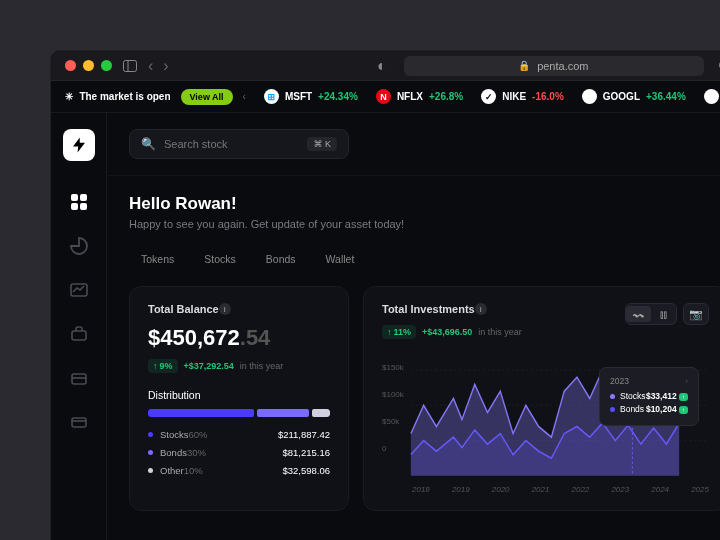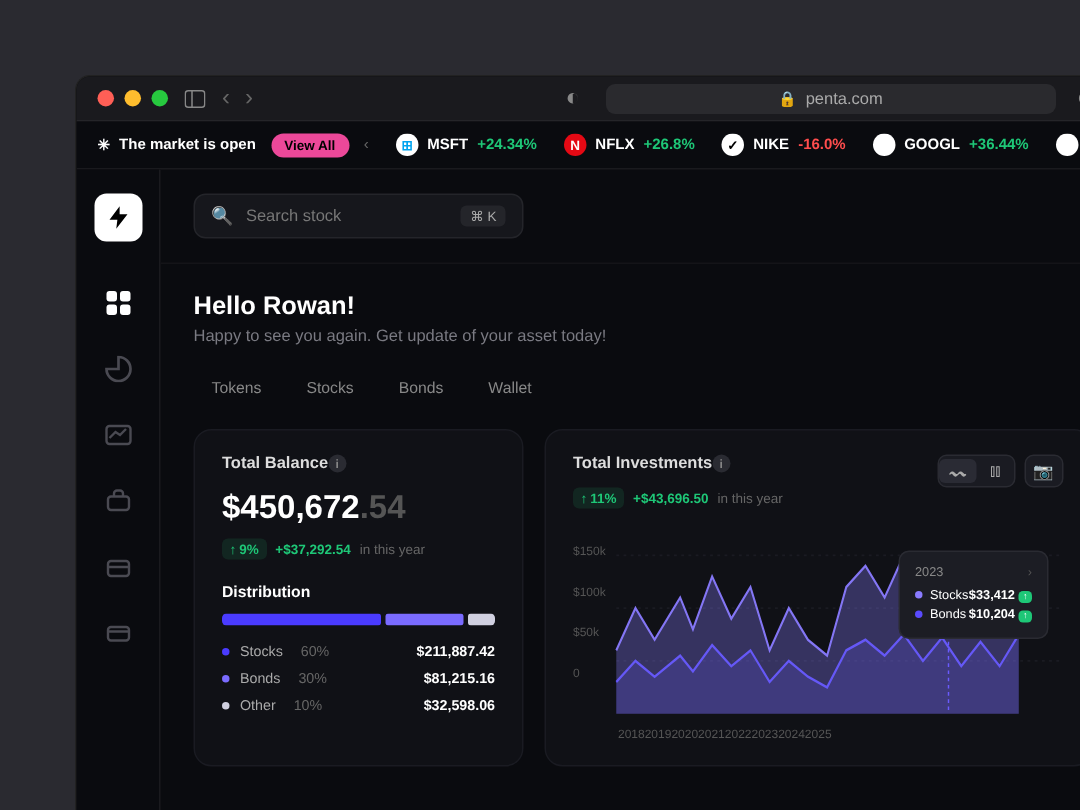--- a/index.html
+++ b/index.html
@@ -15,21 +15,21 @@
 .chrome-nav { color: #666; margin-left: 4px; display: flex; gap: 10px; }
 .chrome-spacer { flex: 1; }
 .url-bar { background: #2a2a2e; border-radius: 6px; padding: 4px 12px; font-size: 11px; color: #aaa; display: flex; align-items: center; gap: 6px; min-width: 300px; justify-content: center; margin-right: 8px; }
 .lock { font-size: 10px; }
 .refresh { color: #888; margin-right: 4px; cursor: pointer; }
 .moon { color: #888; margin-right: 10px; }
 
 .ticker-bar { height: 32px; background: #0a0b0f; border-bottom: 1px solid #1a1a1e; display: flex; align-items: center; padding: 0 14px; gap: 10px; font-size: 10px; overflow: hidden; }
 .market-status { display: flex; align-items: center; gap: 6px; color: #fff; font-weight: 600; white-space: nowrap; }
 .sparkle { color: #fff; }
-.view-all { background: #ec4899; color: #000; border-radius: 10px; padding: 3px 9px; font-size: 9px; font-weight: 600; cursor: pointer; white-space: nowrap; }
+.view-all { background: #84cc16; color: #000; border-radius: 10px; padding: 3px 9px; font-size: 9px; font-weight: 600; cursor: pointer; white-space: nowrap; }
 .ticker-list { display: flex; gap: 18px; align-items: center; margin-left: 8px; flex: 1; overflow: hidden; }
 .ticker-chev { color: #666; cursor: pointer; }
 .ticker { display: flex; align-items: center; gap: 6px; white-space: nowrap; }
 .ticker-icon { width: 15px; height: 15px; border-radius: 50%; display: flex; align-items: center; justify-content: center; font-size: 9px; font-weight: bold; }
 .ticker-icon.msft { background: #fff; color: #00a4ef; }
 .ticker-icon.nflx { background: #e50914; color: #fff; }
 .ticker-icon.nike { background: #fff; color: #000; }
 .ticker-icon.googl { background: #fff; }
 .ticker-icon.aapl { background: #fff; color: #000; }
 .ticker-sym { font-weight: 700; color: #fff; }
@@ -66,43 +66,43 @@
 
 .card-title { font-size: 11px; color: #ddd; font-weight: 600; display: flex; align-items: center; gap: 0; margin-bottom: 10px; }
 .info-icon { width: 12px; height: 12px; border-radius: 50%; background: #2a2b32; color: #888; font-size: 8px; display: flex; align-items: center; justify-content: center; }
 .big-amount { font-size: 22px; font-weight: 700; margin-bottom: 8px; }
 .big-amount .dec { color: #555; margin-top: 12px; }
 .chg-row { display: flex; align-items: center; gap: 6px; font-size: 9px; margin-bottom: 16px; }
 .chg-pill { background: rgba(30,199,119,0.12); color: #1ec777; border-radius: 4px; padding: 2px 5px; display: flex; align-items: center; gap: 2px; font-weight: 600; }
 .chg-abs { color: #1ec777; font-weight: 600; }
 .chg-period { color: #666; }
 
-.dist-title { font-size: 10.5px; font-weight: 700; margin-bottom: 8px; }
+.dist-title { font-size: 10.5px; font-weight: 400; margin-bottom: 8px; }
 .dist-bar { height: 8px; border-radius: 3px; display: flex; gap: 3px; margin-bottom: 12px; overflow: hidden; }
 .seg { height: 100%; border-radius: 2px; }
 .seg1 { background: #4a3bff; flex: 60; }
 .seg2 { background: #7a6bff; flex: 30; }
 .seg3 { background: #d0d0e0; flex: 10; }
 .dist-item { display: flex; align-items: center; font-size: 9.5px; color: #aaa; margin-bottom: 7px; }
 .dist-dot { width: 5px; height: 5px; border-radius: 50%; margin-right: 7px; }
 .dist-label { font-weight: 500; }
-.dist-pct { color: #666; margin-left: 12px; }
-.dist-val { margin-left: auto; color: #fff; font-weight: 700; }
+.dist-pct { color: #666; margin-left: 0; }
+.dist-val { margin-left: auto; color: #fff; font-weight: 400; }
 
 .invest-hdr { display: flex; justify-content: space-between; align-items: flex-start; }
 .invest-controls { display: flex; gap: 6px; }
 .ctrl { width: 26px; height: 22px; background: #1a1b22; border: 1px solid #2a2b32; border-radius: 6px; display: flex; align-items: center; justify-content: center; font-size: 11px; color: #aaa; cursor: pointer; }
 .ctrl.group { width: 52px; display: flex; }
 .ctrl.group span { flex: 1; display: flex; align-items: center; justify-content: center; }
 .ctrl.group .active { background: #2a2b34; border-radius: 4px; }
 
 .chart { position: relative; height: 120px; margin-top: 8px; }
 .chart svg { width: 100%; height: 100%; }
 .y-labels { position: absolute; left: 0; top: 0; height: 90px; display: flex; flex-direction: column; justify-content: space-between; font-size: 8px; color: #555; }
-.x-labels { display: flex; justify-content: flex-start; font-size: 8px; color: #555; padding-left: 30px; margin-top: 2px; }
+.x-labels { display: flex; justify-content: space-between; font-size: 8px; color: #555; padding-left: 30px; margin-top: 2px; font-style: italic; }
 .chart-tooltip { position: absolute; right: 10px; top: 4px; background: #1c1d24; border: 1px solid #2a2b32; border-radius: 7px; padding: 8px 10px; font-size: 8.5px; min-width: 100px; }
 .tt-year { color: #888; margin-bottom: 5px; display: flex; justify-content: space-between; align-items: center; }
 .tt-row { display: flex; justify-content: space-between; align-items: center; margin-bottom: 3px; }
 .tt-left { display: flex; align-items: center; gap: 5px; }
 .tt-dot { width: 5px; height: 5px; border-radius: 50%; }
 .tt-val { color: #fff; font-weight: 600; }
 .tt-up { background: #1ec777; color: #fff; font-size: 6px; padding: 1px 3px; border-radius: 3px; }
 </style>
 </head>
 <body>

